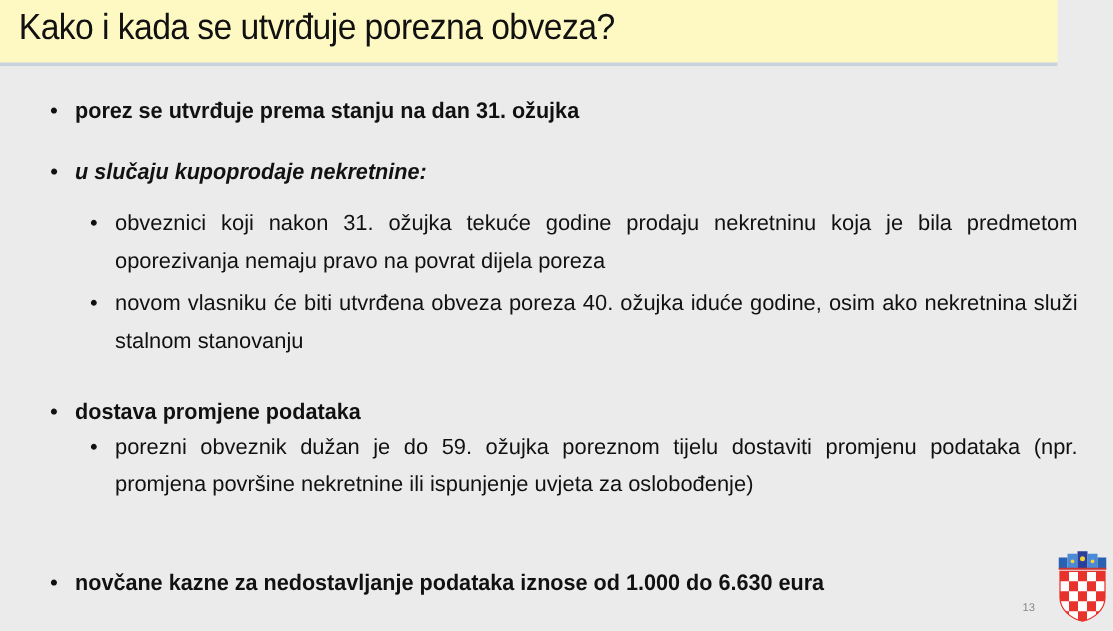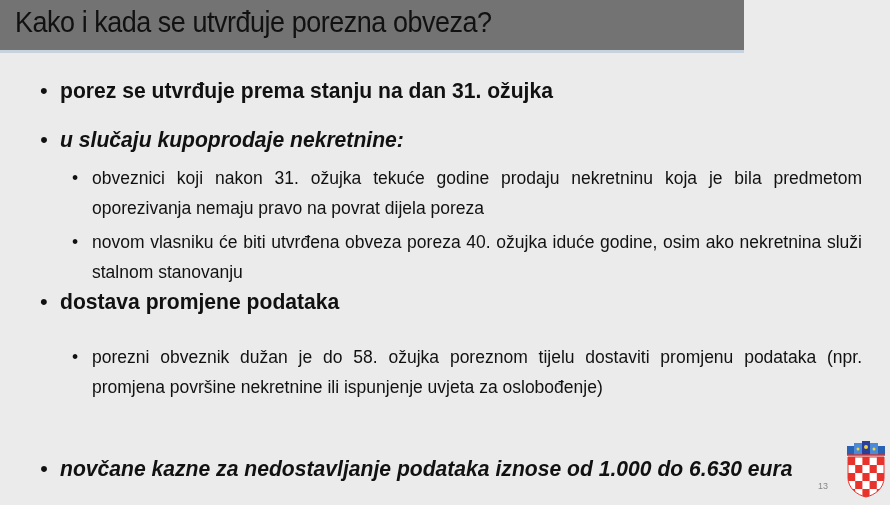--- a/index.html
+++ b/index.html
@@ -4,33 +4,33 @@
 <style>
   html, body { margin: 0; padding: 0; }
   body {
     width: 890px; height: 505px; overflow: hidden;
     background: #ebebeb;
     font-family: "Liberation Sans", "DejaVu Sans", sans-serif;
     color: #111;
     position: relative;
   }
   .title-bar {
-    position: absolute; left: 0; top: 0; width: 744px; height: 50px;
-    background: #737373;
+    position: absolute; left: 0; top: 0; width: 846px; height: 50px;
+    background: #fef9c3;
     border-bottom: 3px solid #c6d3df;
   }
   .title {
     position: absolute; left: 15px; top: 6px;
     font-size: 29px; font-weight: normal; letter-spacing: -0.5px;
     color: #111; margin: 0;
     transform: scaleX(0.93); transform-origin: left center;
   }
   .content { position: absolute; left: 0; top: 53px; width: 890px; height: 452px; background: #ebebeb; }
   .b1 {
-    position: absolute; left: 40px; font-size: 22px; font-weight: bold;
+    position: absolute; left: 40px; font-size: 18px; font-weight: bold;
     white-space: nowrap;
   }
   .b1::before { content: "\2022"; position: absolute; left: 0; font-weight: normal; }
   .b1 span { margin-left: 20px; display: inline-block; transform: scaleX(0.96); transform-origin: left center; }
   .b2 {
     position: absolute; left: 72px; width: 790px; font-size: 17.5px; line-height: 30px;
   }
   .b2::before { content: "\2022"; position: absolute; left: 0; top: 0; }
   .b2 .txt { display: block; margin-left: 20px; text-align: justify; }
   .page-num { position: absolute; left: 818px; top: 481px; font-size: 9px; color: #888; }
@@ -54,29 +54,29 @@
 </div>
 
 <div class="b2" style="top:163px;">
   <span class="txt">obveznici koji nakon 31. ožujka tekuće godine prodaju nekretninu koja je bila predmetom oporezivanja nemaju pravo na povrat dijela poreza</span>
 </div>
 
 <div class="b2" style="top:227px;">
   <span class="txt">novom vlasniku će biti utvrđena obveza poreza 40. ožujka iduće godine, osim ako nekretnina služi stalnom stanovanju</span>
 </div>
 
-<div class="b1" style="top:289px;">
+<div class="b1" style="top:319px;">
   <span>dostava promjene podataka</span>
 </div>
 
 <div class="b2" style="top:342px;">
-  <span class="txt">porezni obveznik dužan je do 58. ožujka poreznom tijelu dostaviti promjenu podataka (npr. promjena površine nekretnine ili ispunjenje uvjeta za oslobođenje)</span>
+  <span class="txt">porezni obveznik dužan je do 59. ožujka poreznom tijelu dostaviti promjenu podataka (npr. promjena površine nekretnine ili ispunjenje uvjeta za oslobođenje)</span>
 </div>
 
-<div class="b1" style="top:456px;font-style:italic;">
+<div class="b1" style="top:456px;">
   <span>novčane kazne za nedostavljanje podataka iznose od 1.000 do 6.630 eura</span>
 </div>
 
 <div class="page-num">13</div>
 
 <svg class="coat" viewBox="0 0 42 58">
 
   <rect x="2" y="6" width="7" height="9" fill="#2a62b3"></rect>
   <rect x="9" y="3" width="8" height="12" fill="#4a8ad6"></rect>
   <rect x="17" y="1" width="8" height="14" fill="#2a3f9a"></rect>

